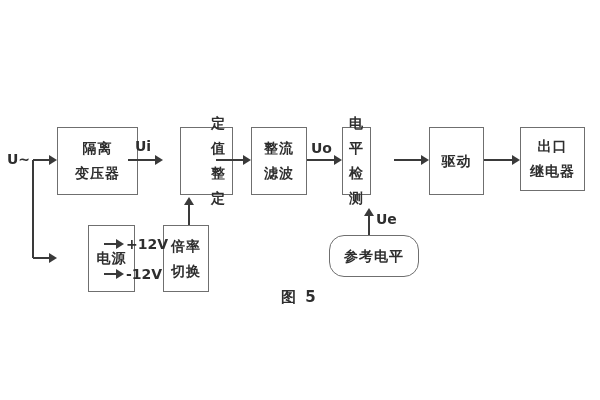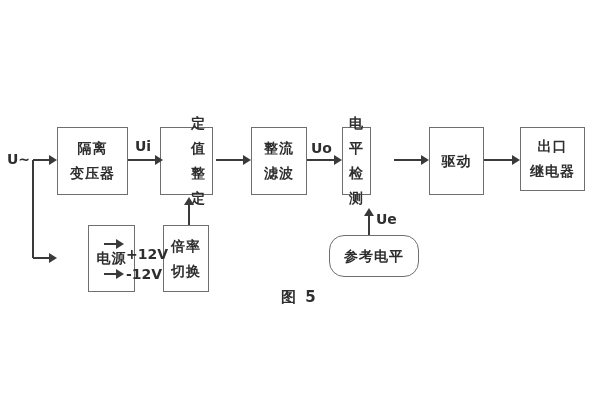--- a/index.html
+++ b/index.html
@@ -51,26 +51,26 @@
     font-size:15px;
     font-weight:600;
     letter-spacing:2px;
   }
 </style>
 </head>
 <body>
 
 <div id="canvas">
 
-  <div class="box" style="left:57px;top:127px;width:71px;height:68px;">
+  <div class="box" style="left:57px;top:127px;width:81px;height:68px;">
     <span>隔离</span>
     <span>变压器</span>
   </div>
 
-  <div class="box" style="left:160px;top:127px;width:53px;height:68px;padding-left:24px;">
+  <div class="box" style="left:180px;top:127px;width:53px;height:68px;padding-left:24px;">
     <span>定值</span>
     <span>整定</span>
   </div>
 
   <div class="box" style="left:251px;top:127px;width:56px;height:68px;">
     <span>整流</span>
     <span>滤波</span>
   </div>
 
   <div class="box" style="left:342px;top:127px;width:29px;height:68px;text-align:center;">
@@ -97,21 +97,21 @@
   </div>
 
   <div class="box" style="left:329px;top:235px;width:90px;height:42px;border-radius:15px;">
     <span>参考电平</span>
   </div>
 
   <span class="lbl" style="left:7px;top:151px;">U~</span>
   <span class="lbl" style="left:135px;top:138px;">Ui</span>
   <span class="lbl" style="left:311px;top:140px;">Uo</span>
   <span class="lbl" style="left:376px;top:211px;">Ue</span>
-  <span class="lbl" style="left:126px;top:246px;">+12V</span>
+  <span class="lbl" style="left:126px;top:236px;">+12V</span>
   <span class="lbl" style="left:126px;top:266px;">-12V</span>
   <span class="caption" style="left:281px;top:288px;">图 5</span>
 
   <div class="hline" style="left:33px;top:159.2px;width:17px;"></div>
   <div class="ah-right" style="left:49px;top:155px;"></div>
 
   <div class="vline" style="left:32.4px;top:160px;height:98px;"></div>
   <div class="hline" style="left:33px;top:257.2px;width:17px;"></div>
   <div class="ah-right" style="left:49px;top:253px;"></div>
 

